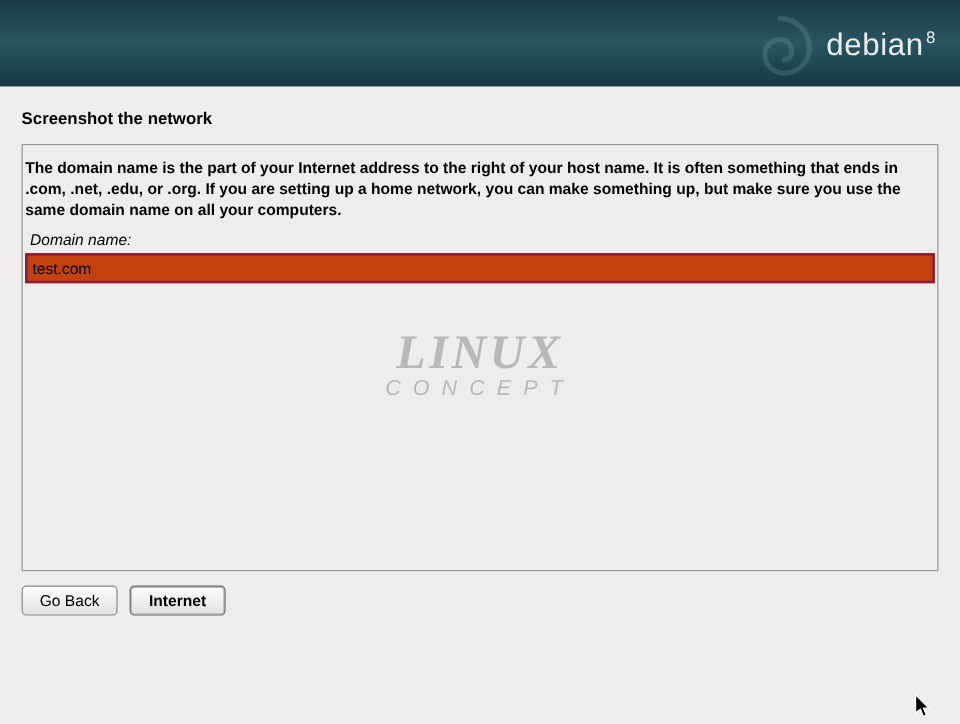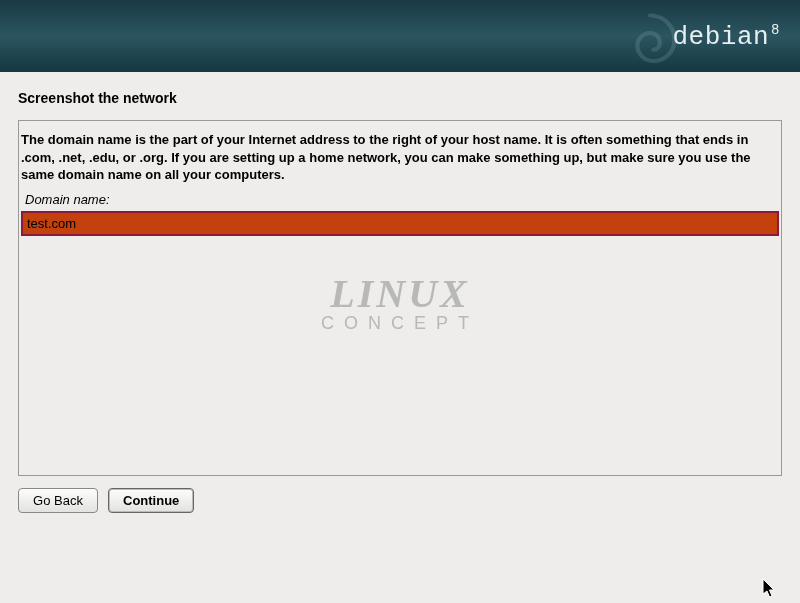--- a/index.html
+++ b/index.html
@@ -37,21 +37,21 @@
       height: 100%;
     }
     .banner-brand {
       position: absolute;
       right: 20px;
       top: 22px;
       color: #e8edef;
       font-size: 26px;
       font-weight: normal;
       letter-spacing: 0.5px;
-      font-family: Liberation Mono, monospace;
+      font-family: Liberation Sans, sans-serif;
     }
     .banner-brand sup {
       font-size: 14px;
       vertical-align: super;
       margin-left: 2px;
     }
     .content-area {
       padding: 18px 18px 0 18px;
     }
     .page-title {
@@ -103,20 +103,21 @@
       font-style: italic;
       font-weight: bold;
       color: #b8b8b8;
     }
     .watermark-line2 {
       font-family: Arial, sans-serif;
       font-size: 18px;
       letter-spacing: 10px;
       color: #b8b8b8;
       margin-top: -4px;
+      font-style: italic;
     }
     .button-row {
       display: flex;
       justify-content: space-between;
       align-items: center;
       padding: 12px 18px 0 18px;
     }
     .button-row .right-group {
       display: flex;
       gap: 10px;
@@ -170,19 +171,19 @@
     <div class="watermark">
       <div class="watermark-line1">LINUX</div>
       <div class="watermark-line2">CONCEPT</div>
     </div>
   </div>
 </div>
 
 <div class="button-row">
   <div class="right-group">
     <button class="ui-btn">Go Back</button>
-    <button class="ui-btn primary">Continue</button>
+    <button class="ui-btn primary">Internet</button>
   </div>
 </div>
 
 <svg class="cursor" viewBox="0 0 12 20">
   <path d="M0 0 L0 15 L4 12 L6.5 18 L9 17 L6.5 11 L11 11 Z" fill="#000" stroke="#fff" stroke-width="1"></path>
 </svg>
 
 </body></html>

